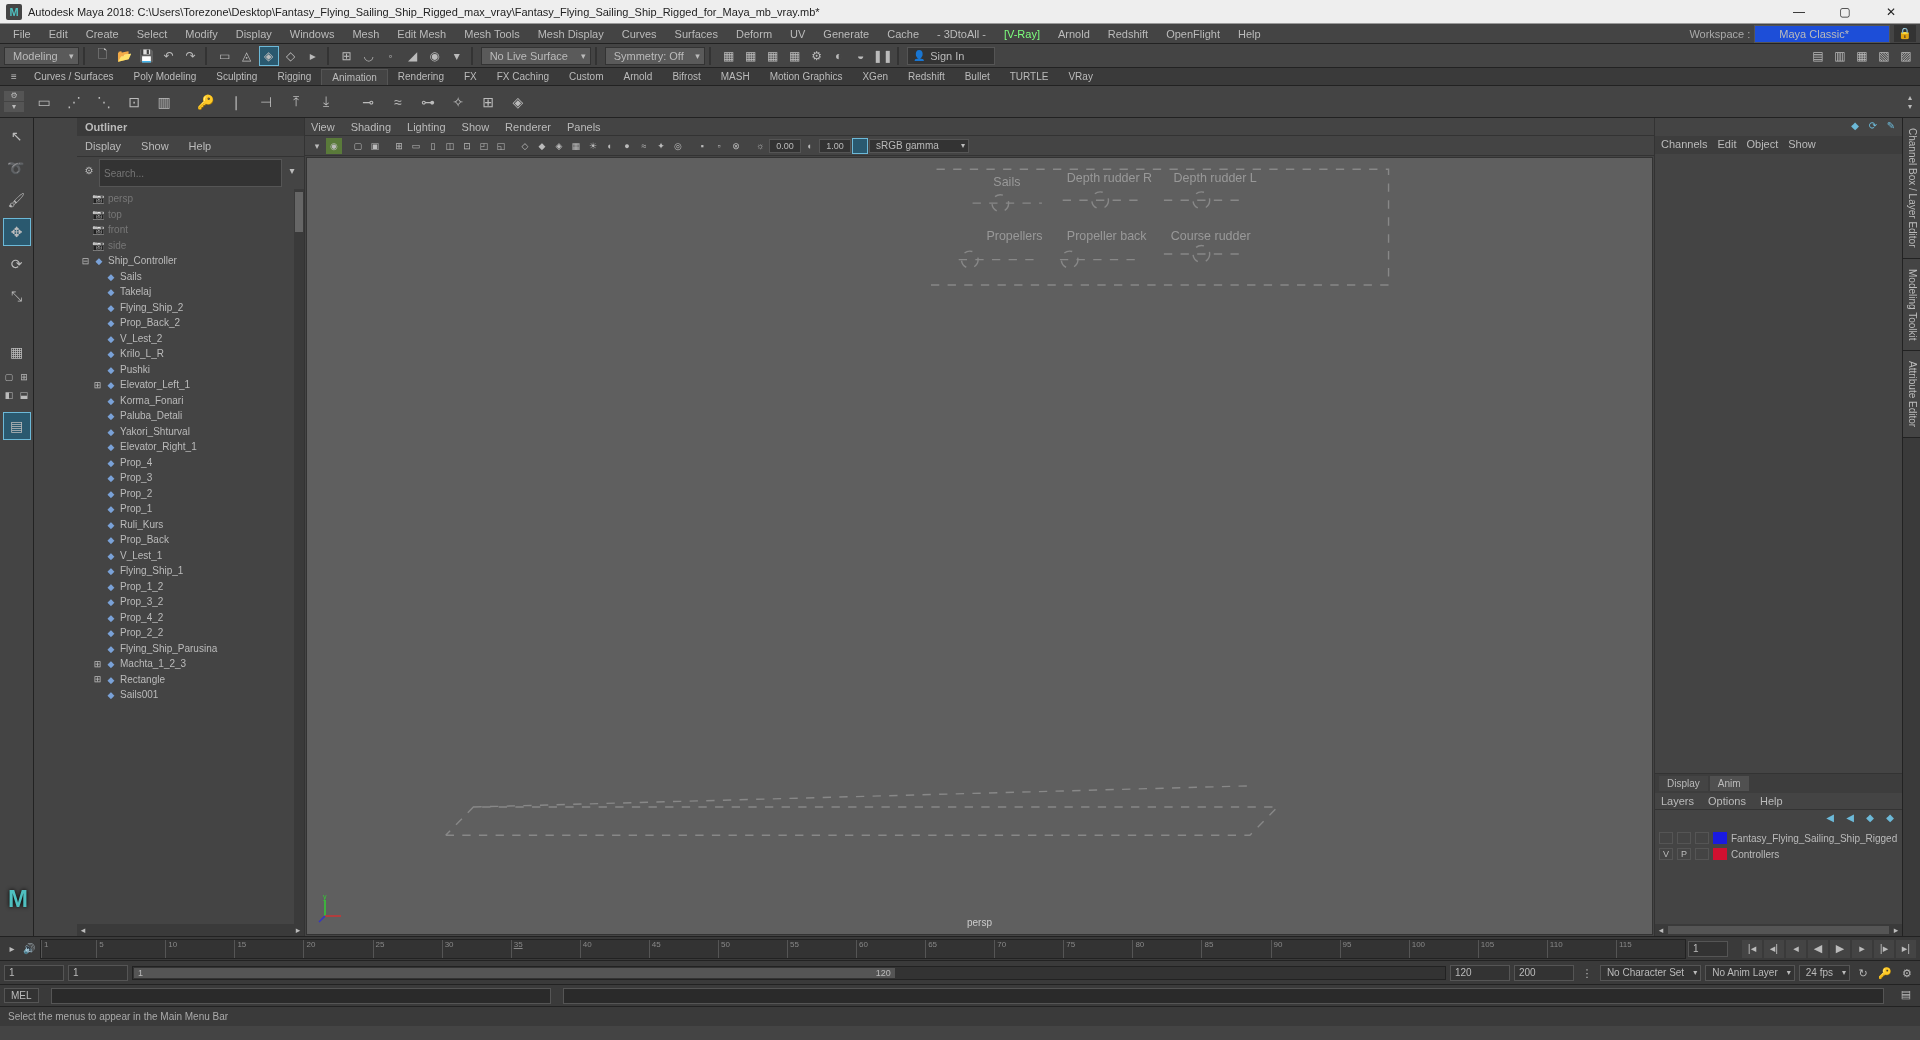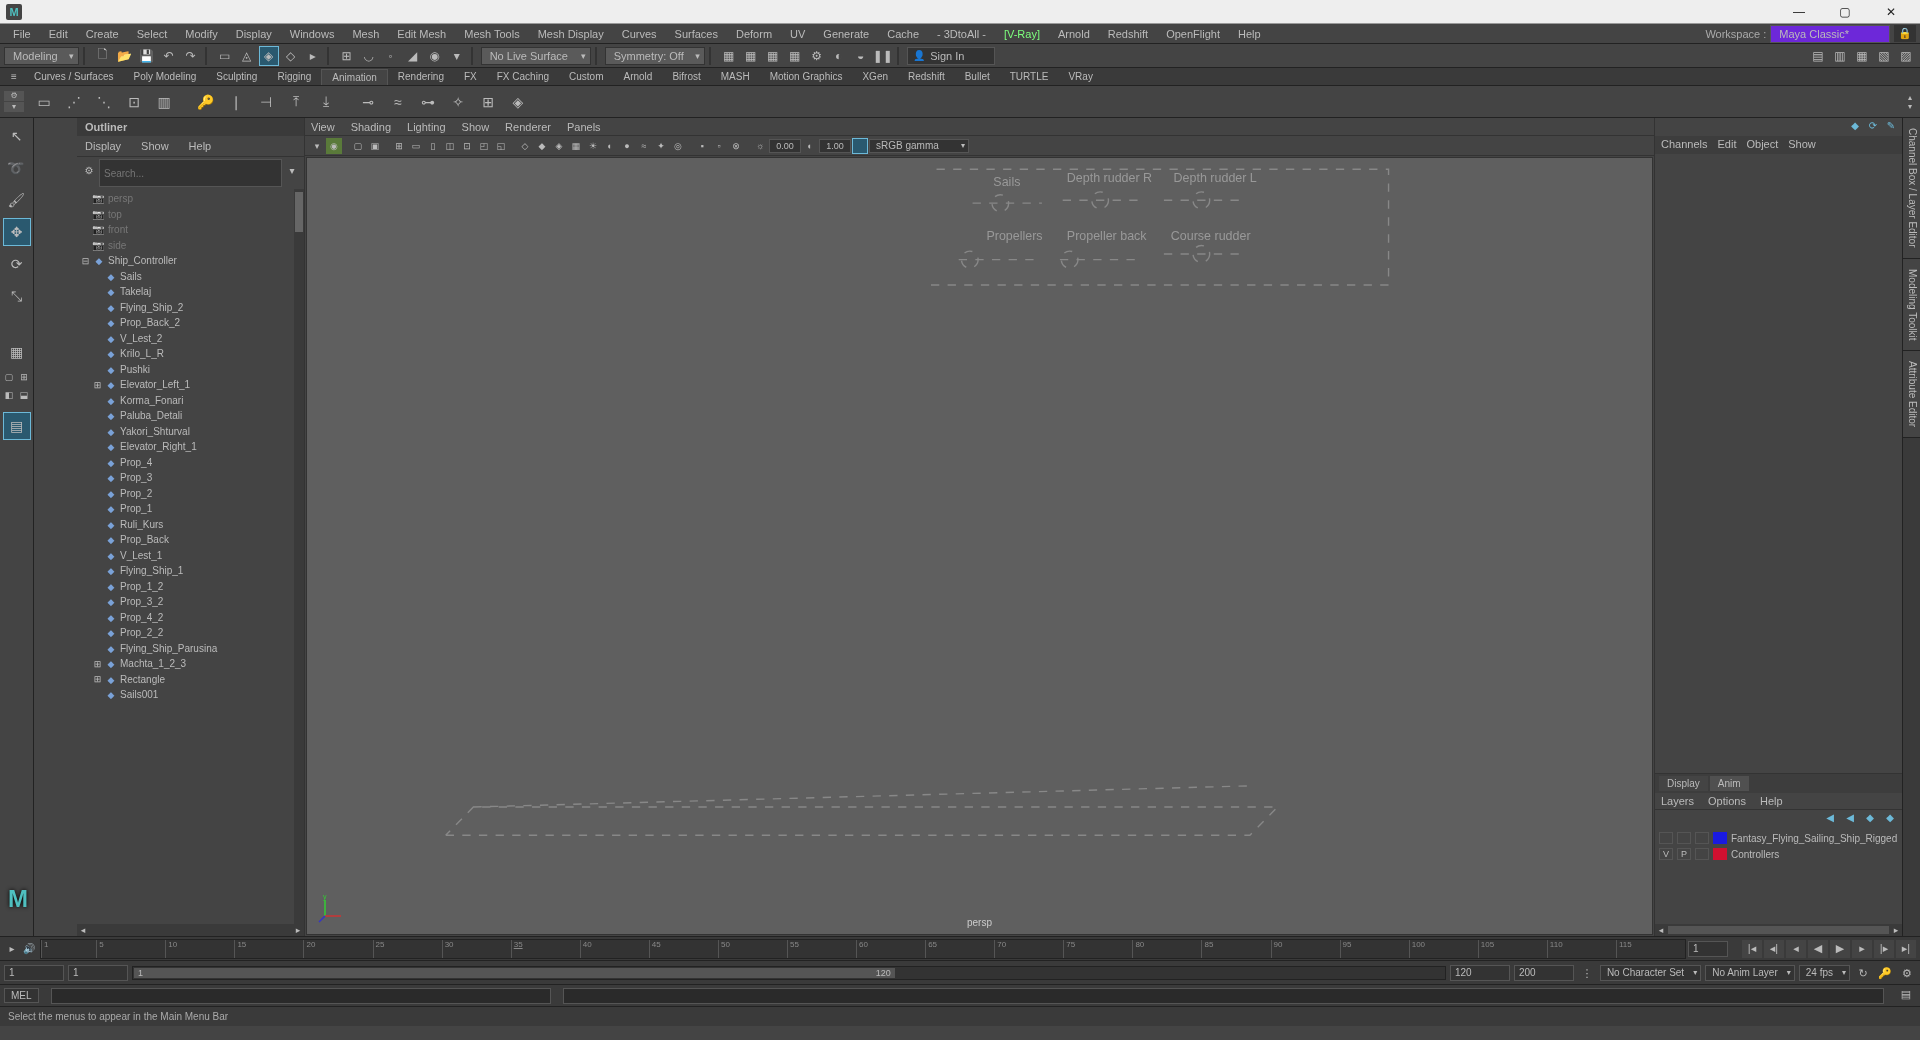--- a/index.html
+++ b/index.html
@@ -10,21 +10,21 @@
   .titlebar .maya-m { width: 16px; height: 16px; background: #444; color: #4fc0c0; font-weight: bold; display: inline-flex; align-items: center; justify-content: center; margin-right: 6px; font-size: 11px; border-radius: 2px; }
   .titlebar .gap { flex: 1; }
   .titlebar .winbtn { width: 46px; height: 24px; display: flex; align-items: center; justify-content: center; cursor: default; font-size: 12px; }
   
   
   .mainmenu { height: 20px; background: #444; border-bottom: 1px solid #222; display: flex; align-items: center; padding: 0 4px; font-size: 11px; }
   .mainmenu span { padding: 2px 9px; cursor: default; }
   .mainmenu .vray { color: #7dff7d; }
   .mainmenu .gap { flex: 1; }
   .mainmenu .ws-label { color: #aaa; padding-right: 4px; }
-  .mainmenu .ws-drop { background: #6d28d9; padding: 2px 40px 2px 8px; border: 1px solid #555; }
+  .mainmenu .ws-drop { background: #1d4ed8; padding: 2px 40px 2px 24px; border: 1px solid #555; }
   .mainmenu .lockbtn { width: 22px; text-align: center; padding: 2px 0; margin-left: 4px; background: #333; }
   
   
   .statusline { height: 24px; background: #444; border-bottom: 1px solid #222; display: flex; align-items: center; padding: 0 4px; gap: 2px; }
   .statusline .dropdown { background: #5a5a5a; border: 1px solid #333; height: 18px; padding: 0 20px 0 8px; display: flex; align-items: center; min-width: 70px; position: relative; }
   .statusline .dropdown::after { content: "▾"; position: absolute; right: 4px; font-size: 9px; }
   .statusline .sep { width: 6px; height: 18px; border-left: 2px solid #333; margin: 0 2px; }
   .statusline .iconbtn { width: 20px; height: 20px; display: flex; align-items: center; justify-content: center; font-size: 12px; cursor: default; }
   .statusline .iconbtn.active { background: #2a596f; border: 1px solid #6cb9d8; }
   .statusline .signin { background: #333; padding: 2px 30px 2px 6px; display: flex; align-items: center; gap: 4px; border: 1px solid #555; }
@@ -149,20 +149,21 @@
   
   .helpline { height: 20px; background: #3a3a3a; border-top: 1px solid #222; padding: 2px 8px; font-size: 10px; color: #aaa; display:flex; align-items:center;}
   
   .maya-big-logo { position: absolute; left: 4px; bottom: 124px; width: 28px; height: 34px; color:#4fc0c0; font-weight:bold; font-size:24px; display:flex; align-items:center; justify-content:center; text-shadow: 0 0 4px #000;}
 </style>
 </head>
 <body>
 
 <div class="titlebar">
   <span class="maya-m">M</span>
+  <span>Autodesk Maya 2018: C:\Users\Torezone\Desktop\Fantasy_Flying_Sailing_Ship_Rigged_max_vray\Fantasy_Flying_Sailing_Ship_Rigged_for_Maya_mb_vray.mb*</span>
   <span class="gap"></span>
   <span class="winbtn">—</span>
   <span class="winbtn">▢</span>
   <span class="winbtn close">✕</span>
 </div>
 
 <div class="mainmenu" id="mainmenu">
     <span>File</span>
     <span>Edit</span>
     <span>Create</span>

